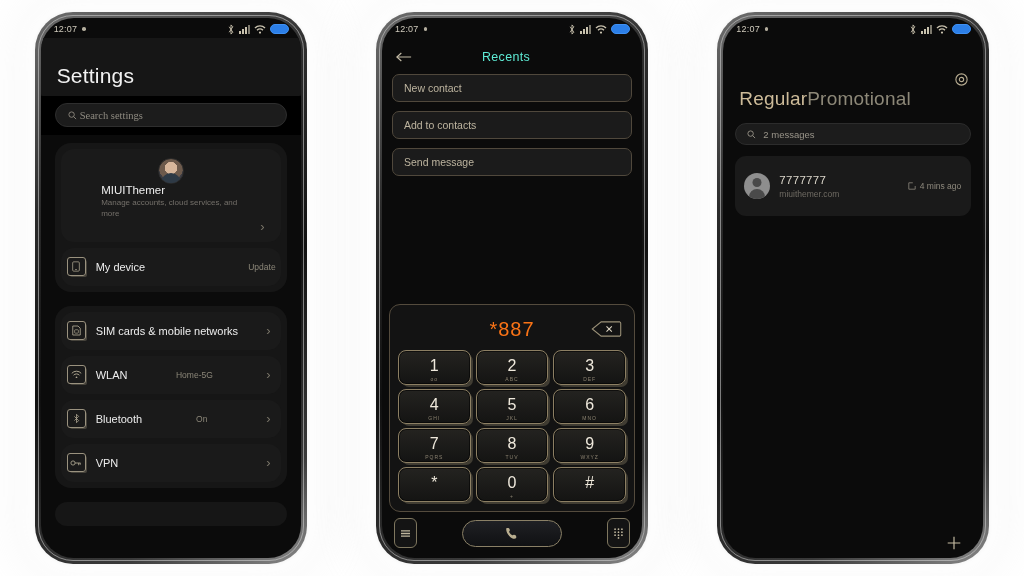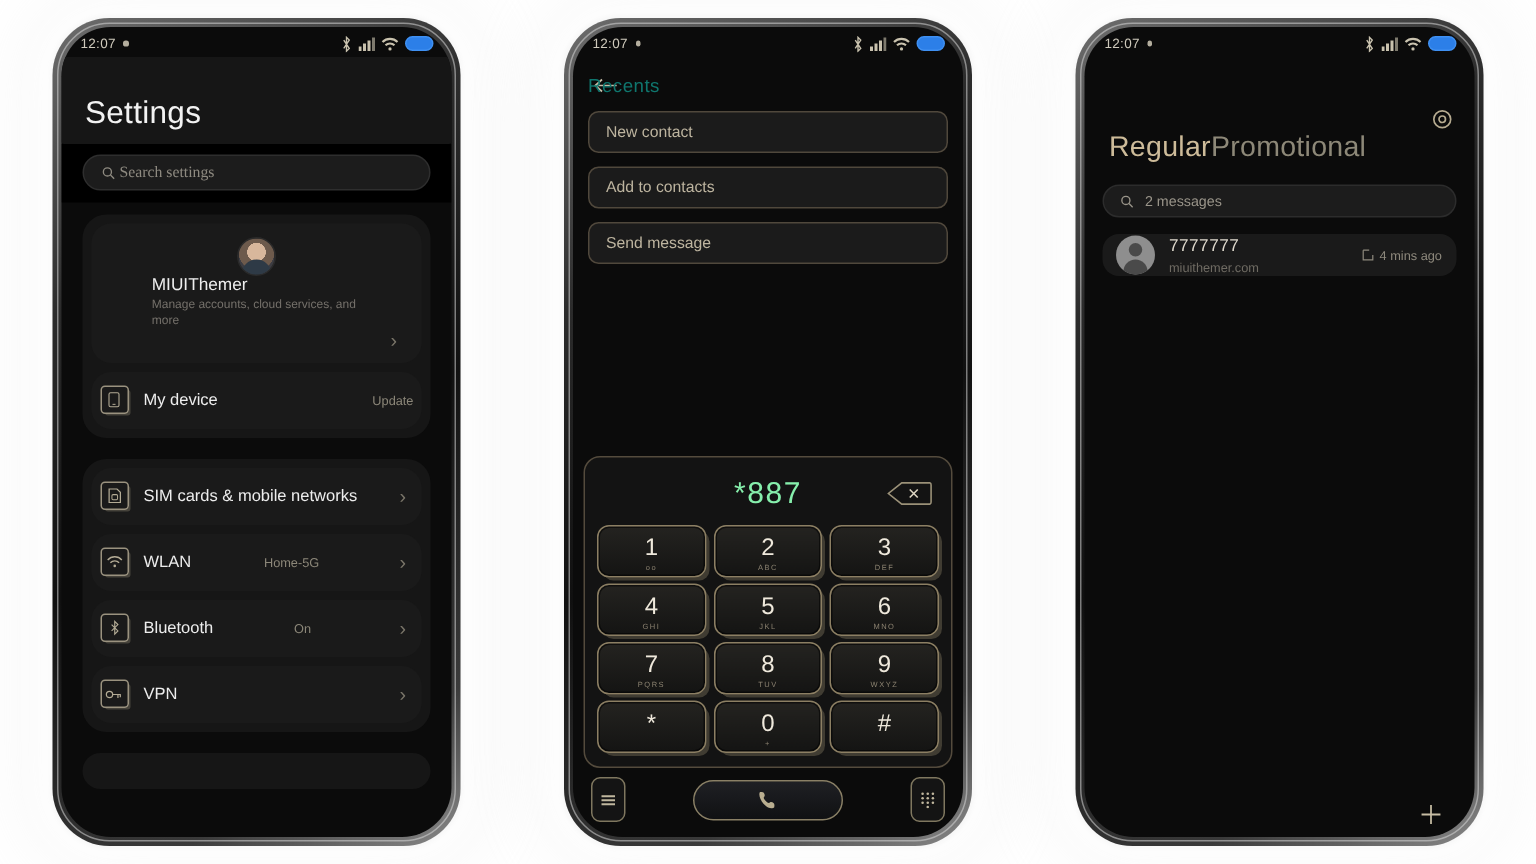--- a/index.html
+++ b/index.html
@@ -155,22 +155,22 @@
 
   
   .p2-top { padding: 0 10px; }
   .p2-bar {
     height: 34px;
     display: flex; align-items: center;
     position: relative;
   }
   .p2-back { width: 16px; height: 12px; margin-left: 4px; }
   .p2-title {
-    position: absolute; left: 0; right: 12px; text-align: left;
-    font-size: 12.5px; color: #0f766e; letter-spacing: .3px;
+    position: absolute; left: 0; right: 12px; text-align: center;
+    font-size: 12.5px; color: #5eead4; letter-spacing: .3px;
   }
   .p2-opt {
     height: 28px;
     border: 1px solid #50483c;
     border-radius: 7px;
     background: #1b1b1b;
     display: flex; align-items: center;
     padding-left: 11px;
     margin-bottom: 9px;
     font-size: 10.5px; color: #bdb49f;
@@ -181,21 +181,21 @@
     border-radius: 11px;
     background: #131313;
     padding: 7px 8px 9px 8px;
   }
   .kp-display {
     height: 34px;
     display: flex; align-items: center; justify-content: center;
     position: relative;
   }
   .kp-num {
-    font-size: 20px; color: #86efac; letter-spacing: 1px;
+    font-size: 20px; color: #f97316; letter-spacing: 1px;
   }
   .kp-del {
     position: absolute; right: 4px; top: 50%;
     transform: translateY(-50%);
     width: 31px; height: 16px;
   }
   .kp-grid {
     display: grid;
     grid-template-columns: repeat(3, 1fr);
     gap: 4px 5px;
@@ -251,21 +251,21 @@
     height: 22px;
     border-radius: 11px;
     background: #1c1c1c;
     border: 1px solid #2c2c2c;
     display: flex; align-items: center;
     gap: 7px; padding-left: 11px;
   }
   .p3-search span { font-size: 9.5px; color: #9a958a; }
   .p3-msg {
     margin-top: 11px;
-    height: 28px;
+    height: 60px;
     border-radius: 11px;
     background: #1a1a1a;
     display: flex; align-items: center;
     padding: 0 10px 0 9px;
   }
   .p3-av {
     width: 26px; height: 26px; border-radius: 50%;
     background: #8e8e8e; flex: 0 0 auto;
     position: relative; overflow: hidden;
   }

